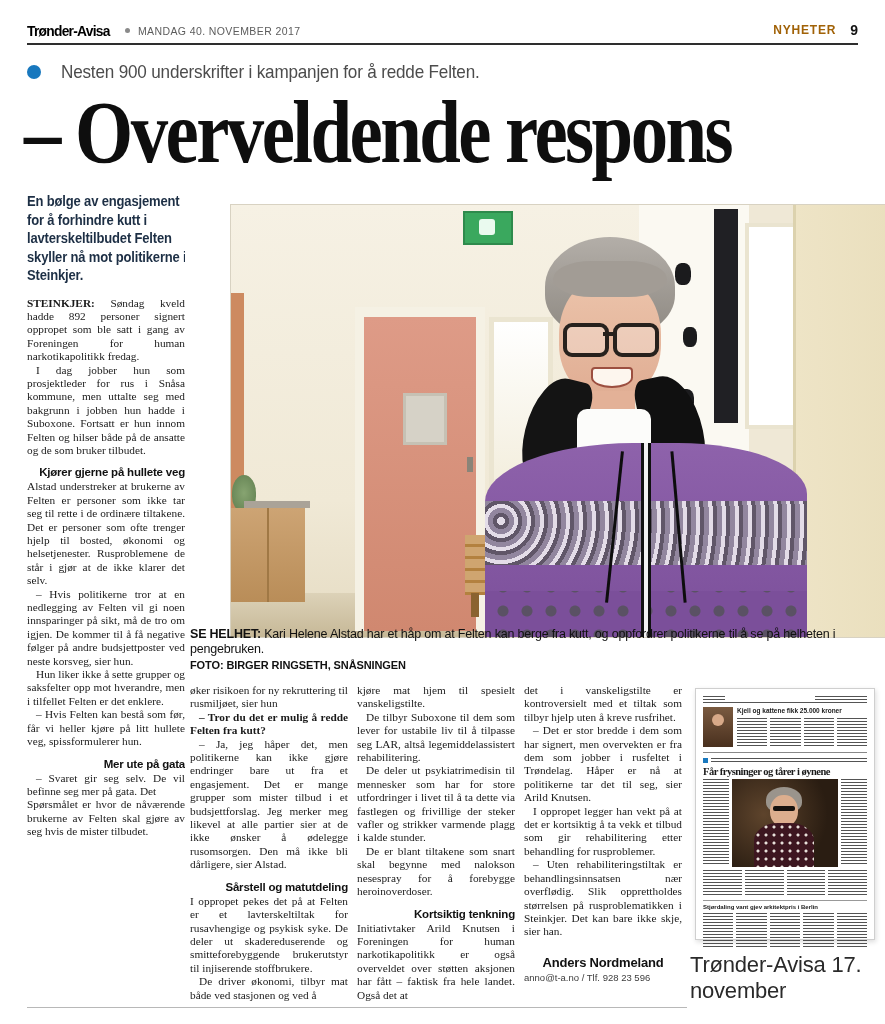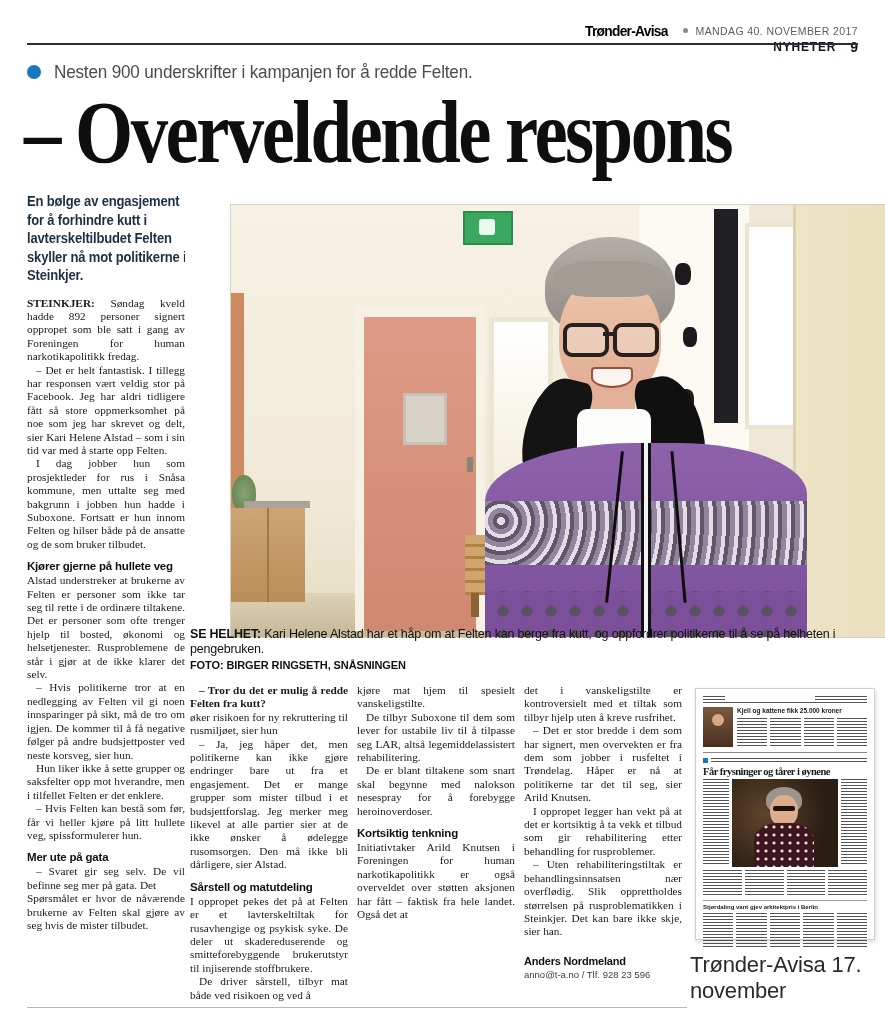--- a/index.html
+++ b/index.html
@@ -1,48 +1,48 @@
 <!DOCTYPE html>
 <html lang="nb"><head>
 <meta charset="utf-8">
 <style>
   html,body{margin:0;padding:0;background:#ffffff;width:885px;height:1024px;overflow:hidden;}
   .page{position:relative;width:885px;height:1024px;background:#fff;font-family:"Liberation Serif",serif;color:#1a1a1a;}
 
   
-  .masthead{position:absolute;top:22px;left:27px;right:27px;height:20px;display:flex;justify-content:space-between;align-items:flex-end;flex-direction:column;}
+  .masthead{position:absolute;top:22px;left:27px;right:27px;height:20px;display:flex;justify-content:space-between;align-items:flex-start;}
   .mh-left{display:flex;align-items:center;gap:8px;}
   .logo{font-family:"Liberation Sans",sans-serif;font-weight:bold;font-size:15px;letter-spacing:-0.8px;color:#000;transform:scaleX(0.92);transform-origin:left center;white-space:nowrap;}
   .mh-dot{width:5px;height:5px;border-radius:50%;background:#8a8a8a;display:inline-block;}
   .mh-date{font-family:"Liberation Sans",sans-serif;font-size:10.5px;color:#5c5c5c;letter-spacing:0.4px;white-space:nowrap;}
   .mh-right{display:flex;align-items:center;gap:14px;}
-  .mh-section{font-family:"Liberation Sans",sans-serif;font-weight:bold;font-size:12px;color:#0f172a;letter-spacing:0.8px;}
+  .mh-section{font-family:"Liberation Sans",sans-serif;font-weight:bold;font-size:12px;color:#a16207;letter-spacing:0.8px;}
   .mh-page{font-family:"Liberation Sans",sans-serif;font-weight:bold;font-size:14px;color:#111;}
   .mh-rule{position:absolute;top:43px;left:27px;right:27px;border-top:2px solid #2e2e2e;}
 
   
-  .kicker{position:absolute;top:61px;left:27px;display:flex;align-items:center;gap:13px;}
+  .kicker{position:absolute;top:61px;left:27px;display:flex;align-items:center;gap:20px;}
   .kicker-dot{width:14px;height:14px;border-radius:50%;background:#1878be;flex:0 0 auto;}
   .kicker-text{font-family:"Liberation Sans",sans-serif;font-size:19px;color:#4c4c4c;letter-spacing:-0.2px;white-space:nowrap;transform:scaleX(0.9);transform-origin:left center;}
   .headline{position:absolute;top:82px;left:24px;margin:0;font-family:"Liberation Serif",serif;font-weight:bold;font-size:88px;letter-spacing:-3px;color:#0e0e0e;white-space:nowrap;transform:scaleX(0.85);transform-origin:left top;}
 
   
   .col{position:absolute;width:158px;}
   .col1{left:27px;top:192px;height:816px;overflow:hidden;}
   .col2{left:190px;top:684px;height:326px;overflow:hidden;}
   .col3{left:357px;top:684px;height:326px;overflow:hidden;}
   .col4{left:524px;top:684px;height:330px;overflow:hidden;}
   .lead{font-family:"Liberation Sans",sans-serif;font-weight:bold;font-size:15.5px;line-height:18.5px;color:#1d2f45;width:190px;transform:scaleX(0.84);transform-origin:left top;margin:0 0 12px;letter-spacing:-0.2px;}
   .bp{font-size:11.3px;line-height:13.4px;text-align:justify;margin:0;hyphens:auto;-webkit-hyphens:auto;}
   .ind{text-indent:9px;}
   .lede-label{font-weight:bold;}
   .qbold{font-weight:bold;}
-  .subhead{font-family:"Liberation Sans",sans-serif;font-weight:bold;font-size:11.5px;letter-spacing:-0.2px;margin:9px 0 2px;color:#111;}
+  .subhead{font-family:"Liberation Sans",sans-serif;font-weight:bold;font-size:11.5px;letter-spacing:-0.2px;margin:9px 0 2px;color:#111;text-align:right;}
   .byline{margin-top:16px;}
-  .byline-name{font-family:"Liberation Sans",sans-serif;font-weight:bold;font-size:11px;letter-spacing:-0.2px;color:#111;}
+  .byline-name{font-family:"Liberation Sans",sans-serif;font-weight:bold;font-size:13px;letter-spacing:-0.2px;color:#111;text-align:center;}
   .byline-contact{font-family:"Liberation Sans",sans-serif;font-size:9.5px;color:#3c3c3c;margin-top:2px;}
   .bottom-rule{position:absolute;top:1007px;left:27px;width:660px;border-top:1px solid #b8b8b8;}
 
   
   .photo{position:absolute;left:190px;top:188px;width:695px;height:434px;overflow:hidden;background:#efe8d6;border:1px solid #d8d2c2;box-sizing:border-box;}
   .photo *{position:absolute;}
   .ph-wall-left{left:0;top:0;width:420px;height:434px;background:linear-gradient(180deg,#f6f1e4 0%,#f0e9d6 68%,#e5dbc2 100%);}
   .ph-floor{left:0;bottom:0;width:695px;height:44px;background:linear-gradient(180deg,#dcd2b8,#c6b897);}
   .ph-floor-sheen{left:170px;bottom:0;width:260px;height:40px;background:radial-gradient(ellipse at center,#ece4cd 0%,transparent 70%);}
   .ph-door-far{left:0;top:88px;width:13px;height:258px;background:#cd8a60;}
@@ -140,21 +140,20 @@
   <div class="kicker">
     <span class="kicker-dot"></span>
     <span class="kicker-text">Nesten 900 underskrifter i kampanjen for å redde Felten.</span>
   </div>
 
   <h1 class="headline">– Overveldende respons</h1>
 
   <aside class="col col1">
     <p class="lead">En bølge av engasjement for å forhindre kutt i lavterskeltilbudet Felten skyller nå mot politikerne i Steinkjer.</p>
     <p class="bp"><b class="lede-label">STEINKJER:</b> <span>Søndag kveld hadde 892 personer signert oppropet som ble satt i gang av Foreningen for human narkotikapolitikk fredag.</span></p>
-    <p class="bp ind">– Det er helt fantastisk. I tillegg har responsen vært veldig stor på Facebook. Jeg har aldri tidligere fått så store oppmerksomhet på noe som jeg har skrevet og delt, sier Kari Helene Alstad – som i sin tid var med å starte opp Felten.</p>
     <p class="bp ind">I dag jobber hun som prosjektleder for rus i Snåsa kommune, men uttalte seg med bakgrunn i jobben hun hadde i Suboxone. Fortsatt er hun innom Felten og hilser både på de ansatte og de som bruker tilbudet.</p>
     <h3 class="subhead">Kjører gjerne på hullete veg</h3>
     <p class="bp">Alstad understreker at brukerne av Felten er personer som ikke tar seg til rette i de ordinære tiltakene. Det er personer som ofte trenger hjelp til bosted, økonomi og helsetjenester. Rusproblemene de står i gjør at de ikke klarer det selv.</p>
     <p class="bp ind">– Hvis politikerne tror at en nedlegging av Felten vil gi noen innsparinger på sikt, må de tro om igjen. De kommer til å få negative følger på andre budsjettposter ved neste korsveg, sier hun.</p>
     <p class="bp ind">Hun liker ikke å sette grupper og saksfelter opp mot hverandre, men i tilfellet Felten er det enklere.</p>
     <p class="bp ind">– Hvis Felten kan bestå som før, får vi heller kjøre på litt hullete veg, spissformulerer hun.</p>
     <h3 class="subhead">Mer ute på gata</h3>
     <p class="bp ind">– Svaret gir seg selv. De vil befinne seg mer på gata. Det</p>
     <p class="bp">Spørsmålet er hvor de nåværende brukerne av Felten skal gjøre av seg hvis de mister tilbudet.</p>
   </aside>
@@ -209,31 +208,32 @@
     </div>
   </figure>
 
   <figcaption class="caption">
     <span class="cap-label">SE HELHET:</span>
     <span class="cap-text">Kari Helene Alstad har et håp om at Felten kan berge fra kutt, og oppfordrer politikerne til å se på helheten i pengebruken.</span>
     <div class="cap-credit">FOTO: BIRGER RINGSETH, SNÅSNINGEN</div>
   </figcaption>
 
   <div class="col col2">
+    <p class="bp">øker risikoen for ny rekruttering til rusmiljøet, sier hun</p>
     <p class="bp ind qbold">– Tror du det er mulig å redde Felten fra kutt?</p>
-    <p class="bp">øker risikoen for ny rekruttering til rusmiljøet, sier hun</p>
     <p class="bp ind">– Ja, jeg håper det, men politikerne kan ikke gjøre endringer bare ut fra et engasjement. Det er mange grupper som mister tilbud i et budsjettforslag. Jeg merker meg likevel at alle partier sier at de ikke ønsker å ødelegge rusomsorgen. Den må ikke bli dårligere, sier Alstad.</p>
     <h3 class="subhead">Sårstell og matutdeling</h3>
     <p class="bp">I oppropet pekes det på at Felten er et lavterskeltiltak for rusavhengige og psykisk syke. De deler ut skadereduserende og smitteforebyggende brukerutstyr til injiserende stoffbrukere.</p>
-    <p class="bp ind">De driver sårstell, tilbyr mat både ved risikoen og ved å</p>
+    <p class="bp ind">De driver økonomi, tilbyr mat både ved stasjonen og ved å</p>
   </div>
 
   <div class="col col3">
     <p class="bp">kjøre mat hjem til spesielt vanskeligstilte.</p>
     <p class="bp ind">De tilbyr Suboxone til dem som lever for ustabile liv til å tilpasse seg LAR, altså legemiddelassistert rehabilitering.</p>
+    <p class="bp ind">De deler ut psykiatrimedisin til mennesker som har for store utfordringer i livet til å ta dette via fastlegen og frivillige der steker vafler og strikker varmende plagg i kalde stunder.</p>
     <p class="bp ind">De er blant tiltakene som snart skal begynne med nalokson nesespray for å forebygge heroinoverdoser.</p>
     <h3 class="subhead">Kortsiktig tenkning</h3>
     <p class="bp">Initiativtaker Arild Knutsen i Foreningen for human narkotikapolitikk er også overveldet over støtten aksjonen har fått – faktisk fra hele landet. Også det at</p>
   </div>
 
   <div class="col col4">
     <p class="bp">det i vanskeligstilte er kontroversielt med et tiltak som tilbyr hjelp uten å kreve rusfrihet.</p>
     <p class="bp ind">– Det er stor bredde i dem som har signert, men overvekten er fra dem som jobber i rusfeltet i Trøndelag. Håper er nå at politikerne tar det til seg, sier Arild Knutsen.</p>
     <p class="bp ind">I oppropet legger han vekt på at det er kortsiktig å ta vekk et tilbud som gir rehabilitering etter behandling for rusproblemer.</p>
     <p class="bp ind">– Uten rehabiliteringstiltak er behandlingsinnsatsen nær overflødig. Slik opprettholdes størrelsen på rusproblematikken i Steinkjer. Det kan bare ikke skje, sier han.</p>

